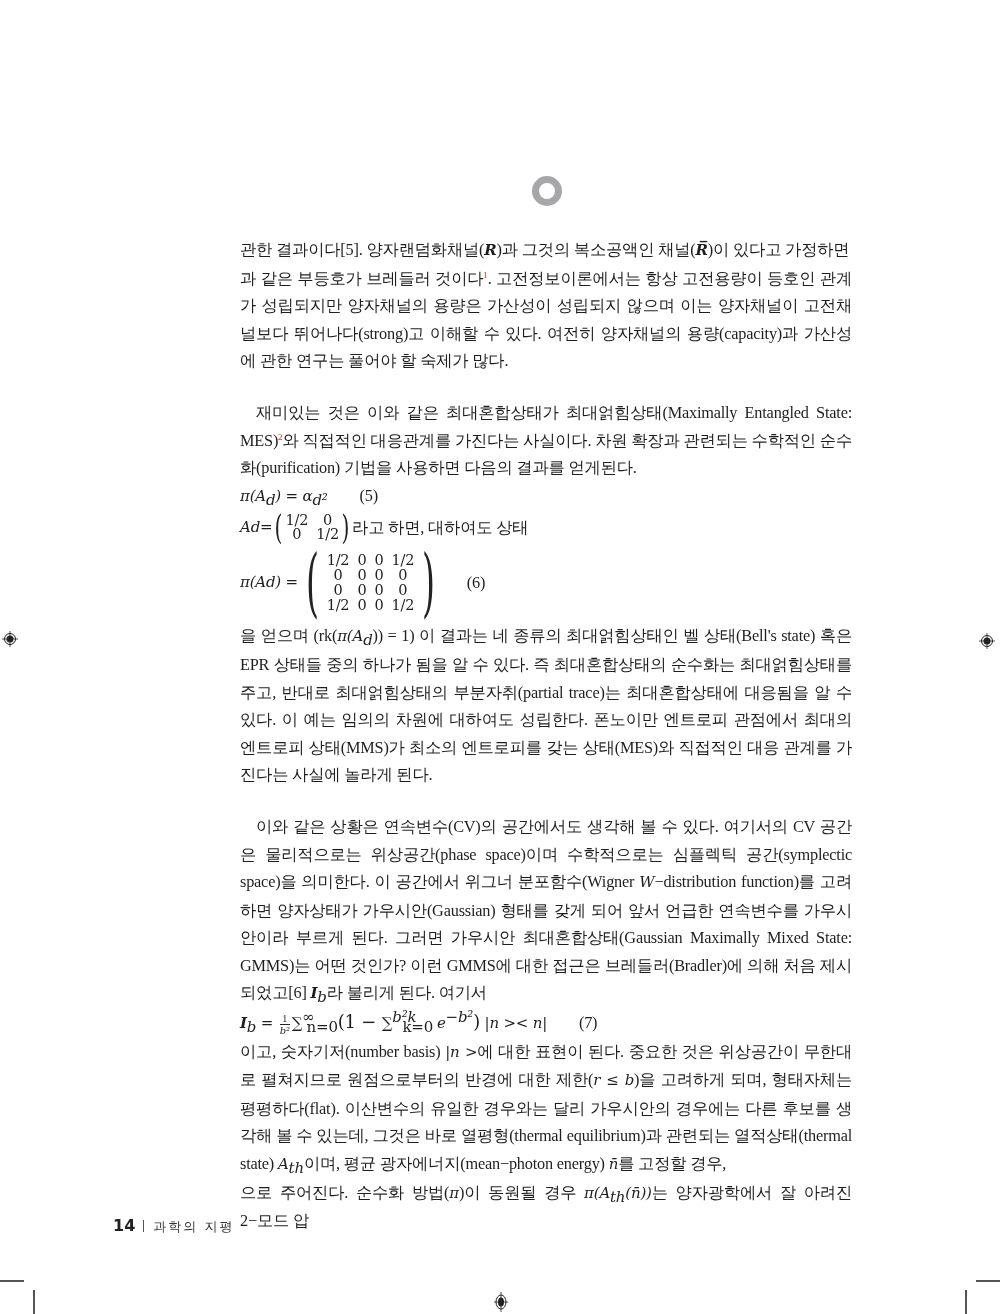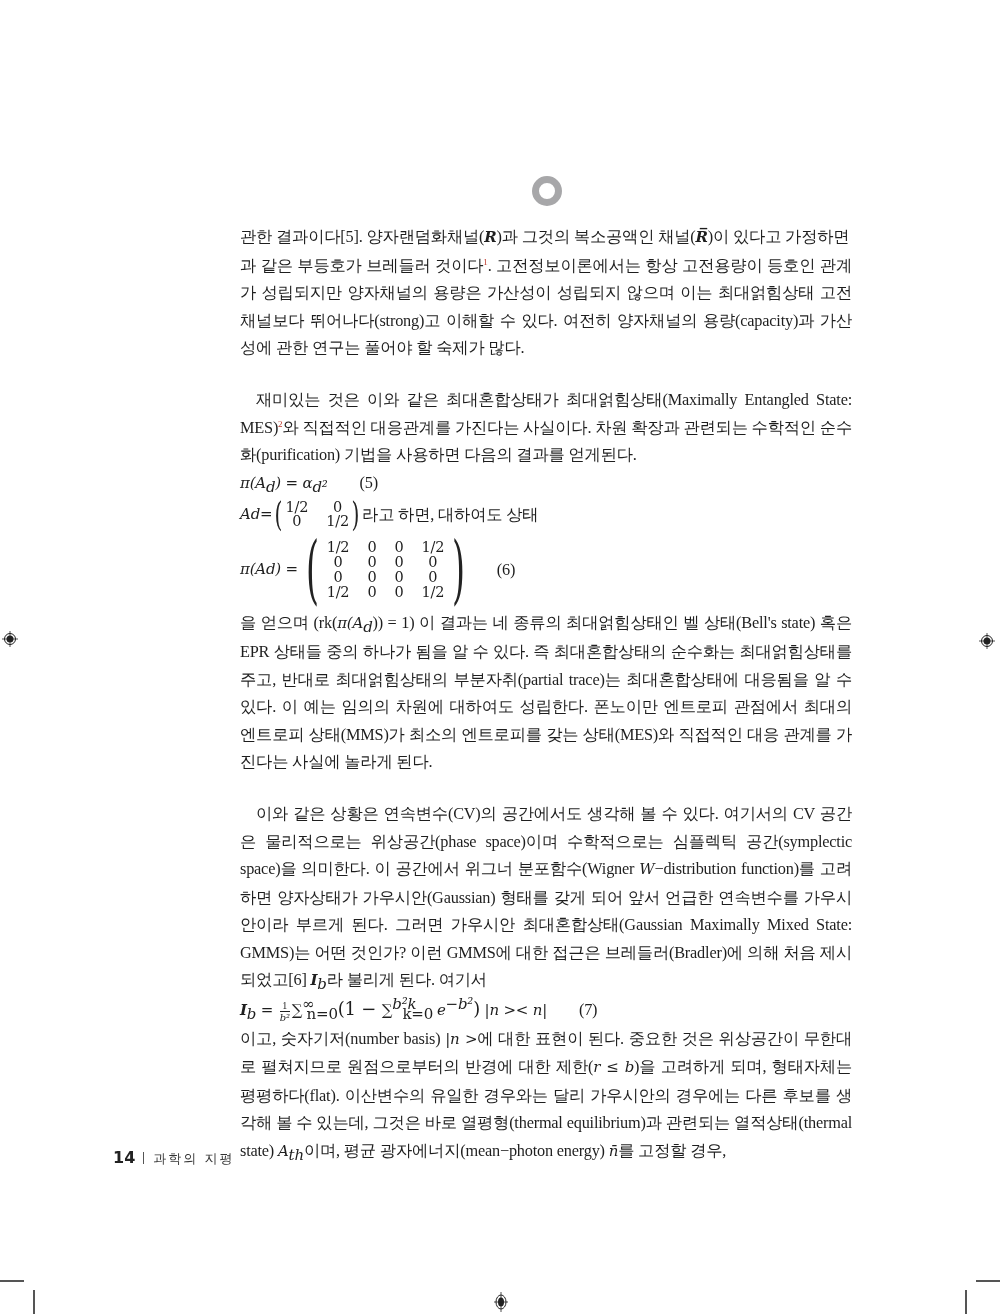--- a/index.html
+++ b/index.html
@@ -2,37 +2,37 @@
 <html><head>
 <meta charset="utf-8">
 <style>
   html, body { margin: 0; padding: 0; background: #ffffff; }
   body { width: 1000px; height: 1314px; position: relative; overflow: hidden;
          font-family: "Liberation Serif", "DejaVu Serif", serif; color: #1e1e1e; }
   .ring { position: absolute; left: 532px; top: 176px; width: 16px; height: 16px;
           border: 7px solid #a7a7a9; border-radius: 50%; box-sizing: content-box; }
   .reg { position: absolute; width: 16px; height: 16px; }
   .crop { position: absolute; background: #555; }
-  .text { position: absolute; left: 240px; top: 223px; width: 612px;
+  .text { position: absolute; left: 240px; top: 236px; width: 612px;
           font-size: 16.3px; line-height: 27.6px; letter-spacing: -0.2px; }
   .p { margin: 0; text-align: justify; text-align-last: left; }
   .ind { text-indent: 16px; margin-top: 24px; }
   .eq { margin: 0; white-space: nowrap; }
   .eqn { display: inline-block; margin-left: 28px; }
   .m { font-family: "DejaVu Serif", serif; font-style: italic; font-size: 15px; }
   .mb { font-family: "DejaVu Serif", serif; font-style: italic; font-weight: bold; font-size: 15px; }
   .up { font-style: normal; }
   sub, sup { font-size: 10px; line-height: 0; }
   .fn { color: #c0392b; font-size: 9px; vertical-align: super; line-height: 0; }
   .matrix { display: inline-flex; align-items: center; vertical-align: middle; }
   .bracket { font-family: "DejaVu Serif", serif; font-weight: 100; color: #222; transform-origin: center; display: inline-block; }
-  .mgrid { display: inline-grid; font-family: "DejaVu Serif", serif; font-size: 14.5px; line-height: 14px; text-align: center; column-gap: 18px; }
+  .mgrid { display: inline-grid; font-family: "DejaVu Serif", serif; font-size: 14.5px; line-height: 14px; text-align: center; column-gap: 8px; }
   .frac { display: inline-flex; flex-direction: column; vertical-align: middle; text-align: center; font-size: 10px; line-height: 11px; margin: 0 2px; }
   .frac .num { border-bottom: 1px solid #222; padding: 0 1px; }
-  .footer { position: absolute; left: 113px; top: 1148px; font-family: "DejaVu Sans", sans-serif; }
+  .footer { position: absolute; left: 113px; top: 1216px; font-family: "DejaVu Sans", sans-serif; }
   .pnum { font-weight: bold; font-size: 16px; color: #222; }
   .sep { display: inline-block; width: 1px; height: 12px; background: #555; margin: 0 9px 0 8px; vertical-align: -1px; }
   .ftitle { font-size: 13px; letter-spacing: 2px; color: #333; }
 </style>
 </head>
 <body>
 
 <div class="ring"></div>
 
 <svg class="reg" style="left:2px;top:631px;" viewBox="0 0 16 16">
@@ -60,21 +60,21 @@
 <div class="crop" style="left:965px;top:1290px;width:2px;height:24px;"></div>
 
 <div class="text">
 
   <p class="p">
     <span>관한 결과이다[5]. 양자랜덤화채널(</span><span class="mb up" style="font-style:italic">R</span><span>)과 그것의 복소공액인 채널(</span><span class="mb">R̅</span><span>)이 있다고 가정하면</span>
   </p>
 
 
   <p class="p">
-    <span>과 같은 부등호가 브레들러 것이다</span><span class="fn">1</span><span>. 고전정보이론에서는 항상 고전용량이 등호인 관계가 성립되지만 양자채널의 용량은 가산성이 성립되지 않으며 이는 최대얽힘상태 고전채널보다 뛰어나다(strong)고 이해할 수 있다. 여전히 양자채널의 용량(capacity)과 가산성에 관한 연구는 풀어야 할 숙제가 많다.</span>
+    <span>과 같은 부등호가 브레들러 것이다</span><span class="fn">1</span><span>. 고전정보이론에서는 항상 고전용량이 등호인 관계가 성립되지만 양자채널의 용량은 가산성이 성립되지 않으며 이는 양자채널이 고전채널보다 뛰어나다(strong)고 이해할 수 있다. 여전히 양자채널의 용량(capacity)과 가산성에 관한 연구는 풀어야 할 숙제가 많다.</span>
   </p>
 
   <p class="p ind">
     <span>재미있는 것은 이와 같은 최대혼합상태가 최대얽힘상태(Maximally Entangled State: MES)</span><span class="fn">2</span><span>와 직접적인 대응관계를 가진다는 사실이다. 차원 확장과 관련되는 수학적인 순수화(purification) 기법을 사용하면 다음의 결과를 얻게된다.</span>
   </p>
 
   <p class="eq">
     <span class="m">π(</span><span class="m">A</span><sub class="m">d</sub><span class="m">) = α</span><sub class="m">d²</sub>
     <span class="eqn">(5)</span>
   </p>
@@ -140,18 +140,21 @@
         <span class="m" style="font-size:10px">b²</span>
       </span><span class="m up">∑</span><sup class="m up" style="margin-right:-8px">∞</sup><sub class="m up">n=0</sub><span class="m up" style="font-size:18px">(1 − </span><span class="m up">∑</span><sup class="m" style="margin-right:-14px">b²k</sup><sub class="m up">k=0</sub> <span class="m">e</span><sup class="m">−b²</sup><span class="m up" style="font-size:18px">)</span><span class="m"> |n &gt;&lt; n|</span>
     <span class="eqn">(7)</span>
   </p>
 
   <p class="p">
     <span>이고, 숫자기저(number basis) </span><span class="m">|n &gt;</span><span>에 대한 표현이 된다. 중요한 것은 위상공간이 무한대로 펼쳐지므로 원점으로부터의 반경에 대한 제한(</span><span class="m">r ≤ b</span><span>)을 고려하게 되며, 형태자체는 평평하다(flat). 이산변수의 유일한 경우와는 달리 가우시안의 경우에는 다른 후보를 생각해 볼 수 있는데, 그것은 바로 열평형(thermal equilibrium)과 관련되는 열적상태(thermal state) </span><span class="m">A</span><sub class="m">th</sub><span>이며, 평균 광자에너지(mean−photon energy) </span><span class="m">n̄</span><span>를 고정할 경우,</span>
   </p>
 
 
+  <p class="p">
+    <span>으로 주어진다. 순수화 방법(</span><span class="m">π</span><span>)이 동원될 경우 </span><span class="m">π(A</span><sub class="m">th</sub><span class="m">(n̄))</span><span>는 양자광학에서 잘 아려진 2−모드 압</span>
+  </p>
 
 </div>
 
 <div class="footer">
   <span class="pnum">14</span><span class="sep"></span><span class="ftitle">과학의 지평</span>
 </div>
 
 </body></html>

